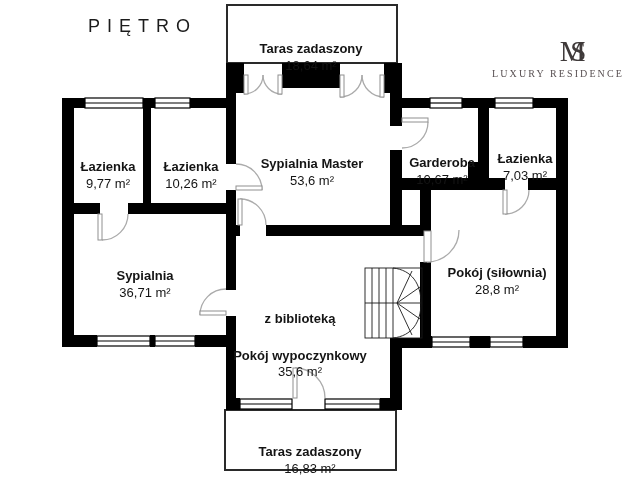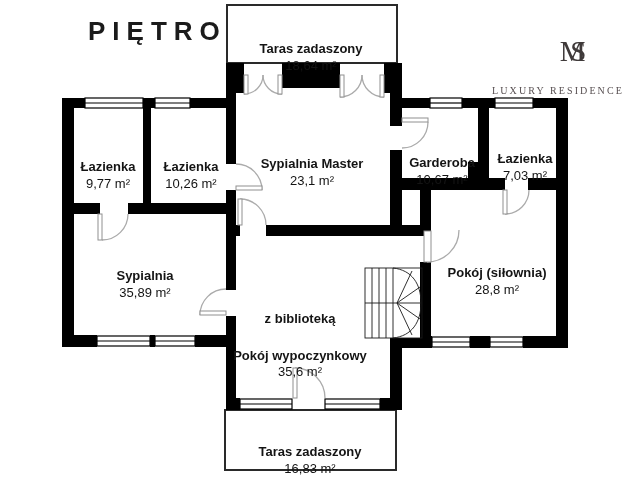--- a/index.html
+++ b/index.html
@@ -2,30 +2,30 @@
 <html><head>
 <meta charset="utf-8">
 <style>
   html,body{margin:0;padding:0;background:#fff;}
   .plan{
     position:relative;width:640px;height:480px;background:#ffffff;overflow:hidden;
     font-family:"Liberation Sans","DejaVu Sans",sans-serif;color:#141414;
   }
   .plan svg{position:absolute;left:0;top:0;}
   .title{
-    position:absolute;left:88px;top:16px;font-size:26px;font-weight:700;
+    position:absolute;left:88px;top:16px;font-size:18px;font-weight:400;
     letter-spacing:7px;color:#1b1b1b;
   }
   .brand{position:absolute;left:489px;top:17px;width:138px;text-align:center;}
   .mono{
     font-family:"Liberation Serif","DejaVu Serif",serif;font-size:29px;line-height:27px;
     color:#3f3a3a;letter-spacing:-0.52em;padding-left:0.52em;margin-top:21px;
   }
   .bname{
-    font-family:"Liberation Serif","DejaVu Serif",serif;font-size:10px;margin-top:20px;
+    font-family:"Liberation Serif","DejaVu Serif",serif;font-size:10px;margin-top:3px;
     letter-spacing:2.1px;color:#585052;white-space:nowrap;
   }
   .room{position:absolute;transform:translateX(-50%);text-align:center;
     font-size:13px;line-height:16.5px;white-space:nowrap;}
   .nm{font-weight:bold;margin-top:20px;}
   .ar{font-weight:normal;}
 </style>
 </head>
 <body>
 
@@ -178,33 +178,33 @@
   <div class="room" style="left:108px;top:139px">
     <div class="nm">Łazienka</div>
     <div class="ar">9,77 m²</div>
   </div>
   <div class="room" style="left:191px;top:139px">
     <div class="nm">Łazienka</div>
     <div class="ar">10,26 m²</div>
   </div>
   <div class="room" style="left:312px;top:136px">
     <div class="nm">Sypialnia Master</div>
-    <div class="ar">23,1 m²</div>
+    <div class="ar">53,6 m²</div>
   </div>
   <div class="room" style="left:442px;top:135px">
     <div class="nm">Garderoba</div>
     <div class="ar">10,67 m²</div>
   </div>
   <div class="room" style="left:525px;top:131px">
     <div class="nm">Łazienka</div>
     <div class="ar">7,03 m²</div>
   </div>
   <div class="room" style="left:145px;top:248px">
     <div class="nm">Sypialnia</div>
-    <div class="ar">35,89 m²</div>
+    <div class="ar">36,71 m²</div>
   </div>
   <div class="room" style="left:497px;top:245px">
     <div class="nm">Pokój (siłownia)</div>
     <div class="ar">28,8 m²</div>
   </div>
   <div class="room" style="left:300px;top:291px">
     <div class="nm">z biblioteką</div>
     <div class="nm">Pokój wypoczynkowy</div>
     <div class="ar">35,6 m²</div>
   </div>

